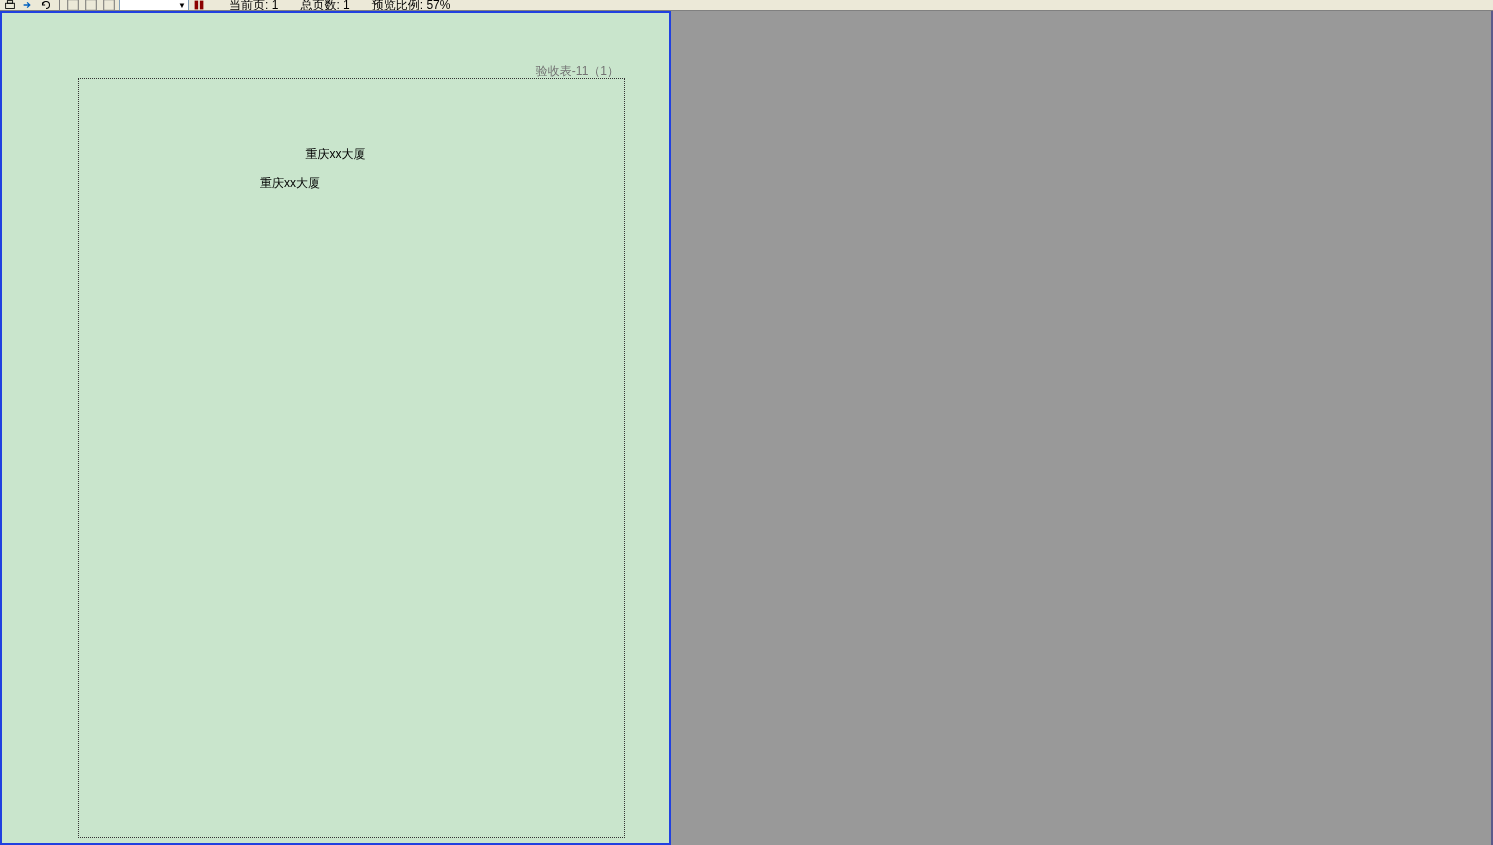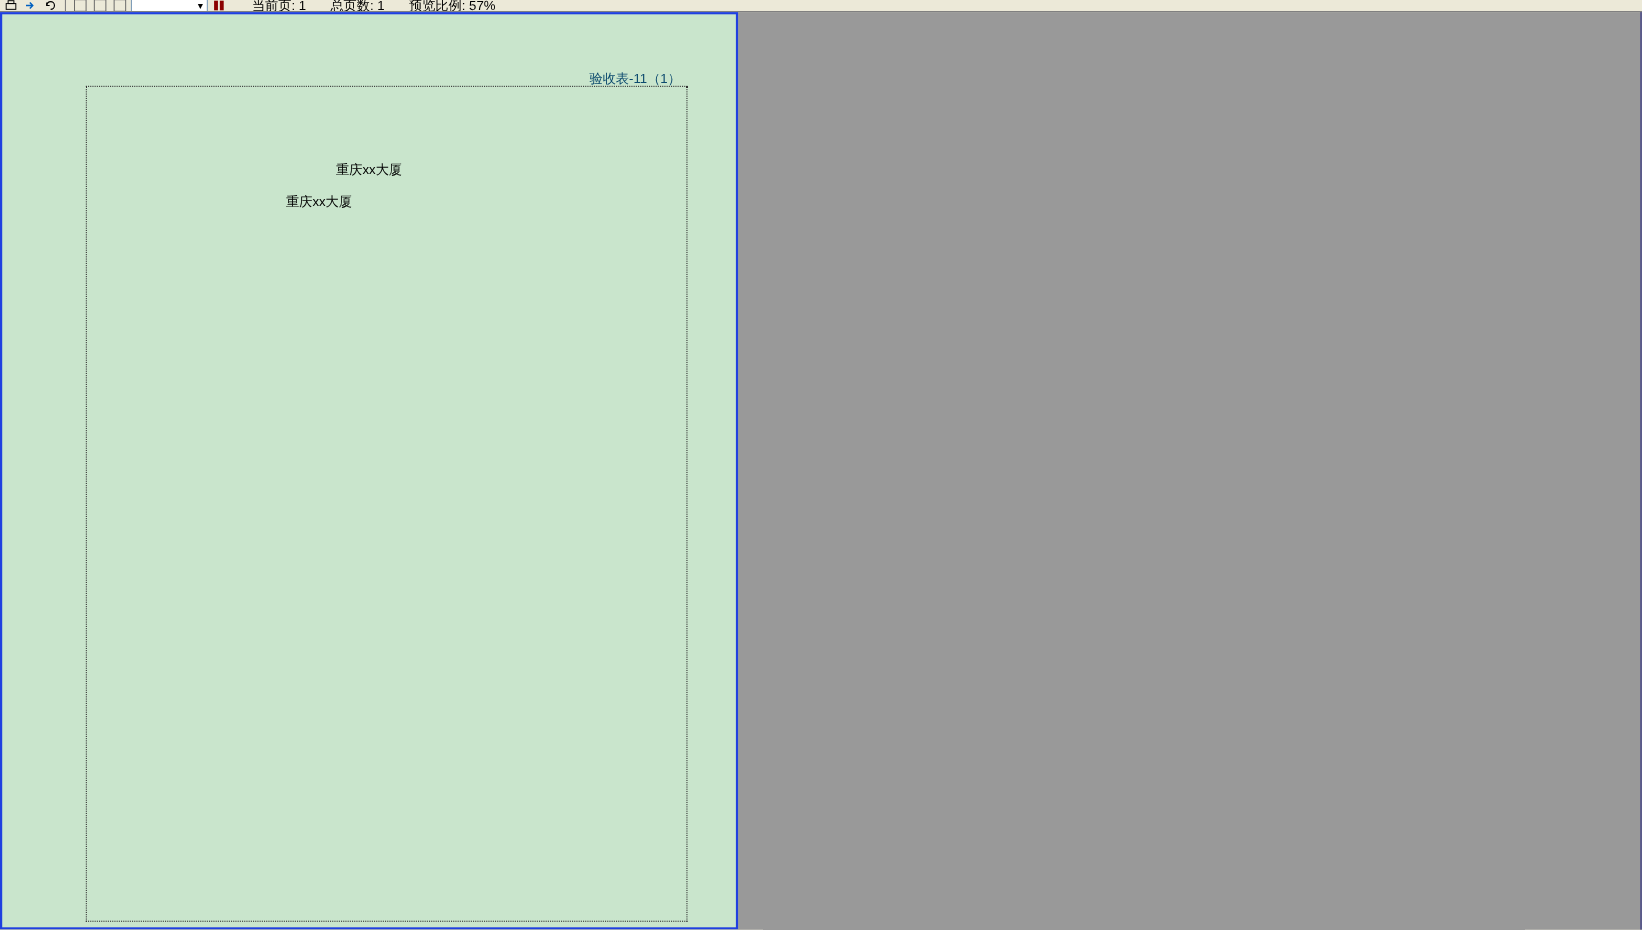--- a/index.html
+++ b/index.html
@@ -73,21 +73,21 @@
       background: #c9e5cc;
       border: 2px solid #2040e0;
       position: relative;
       overflow: hidden;
     }
     .page-header-label {
       position: absolute;
       top: 50px;
       right: 50px;
       font-size: 12px;
-      color: #0c4a6e;
+      color: #737373;
     }
     .inner-frame {
       position: absolute;
       top: 65px;
       left: 76px;
       width: 547px;
       height: 760px;
       border: 1px dotted #333;
     }
     .doc-title-1 {

